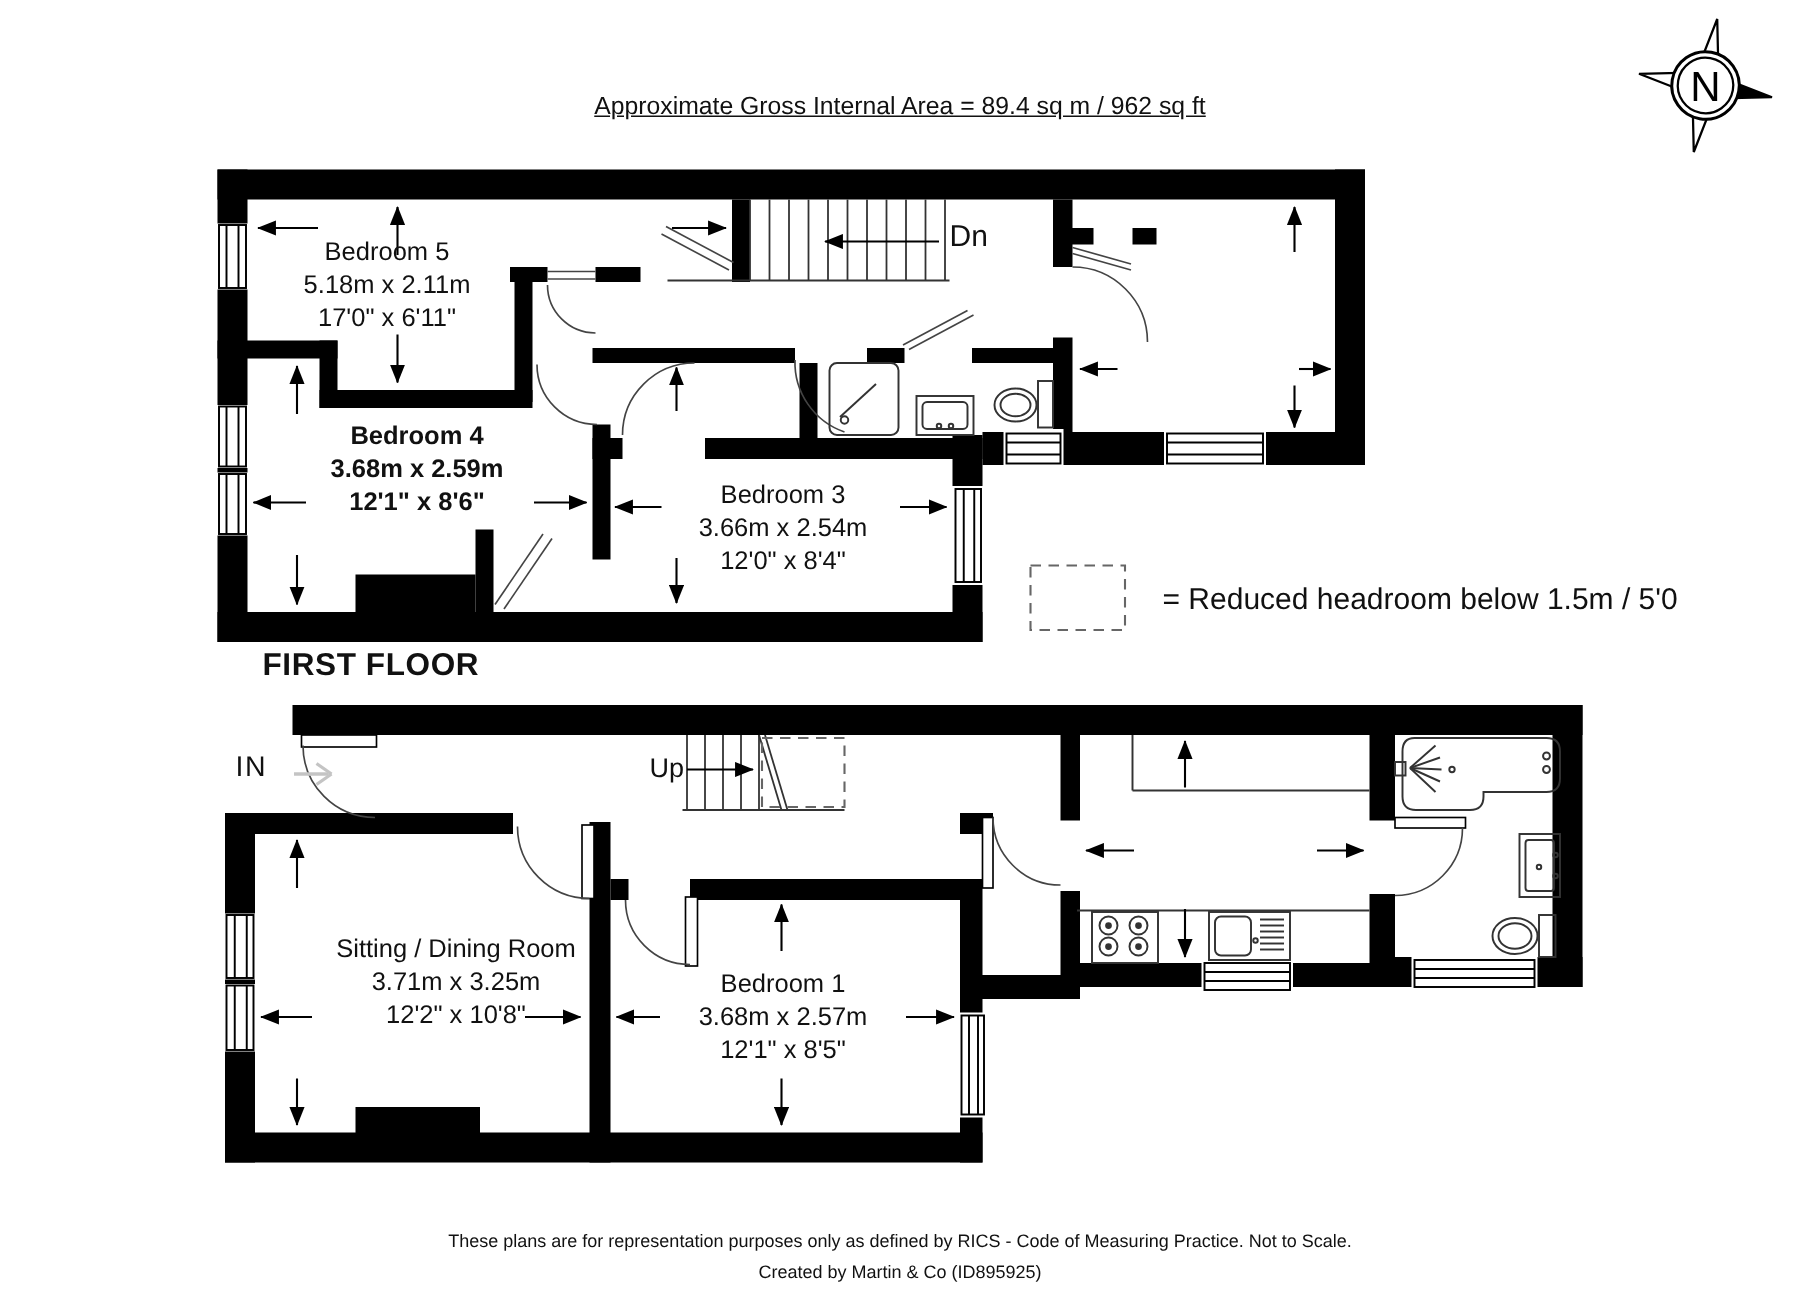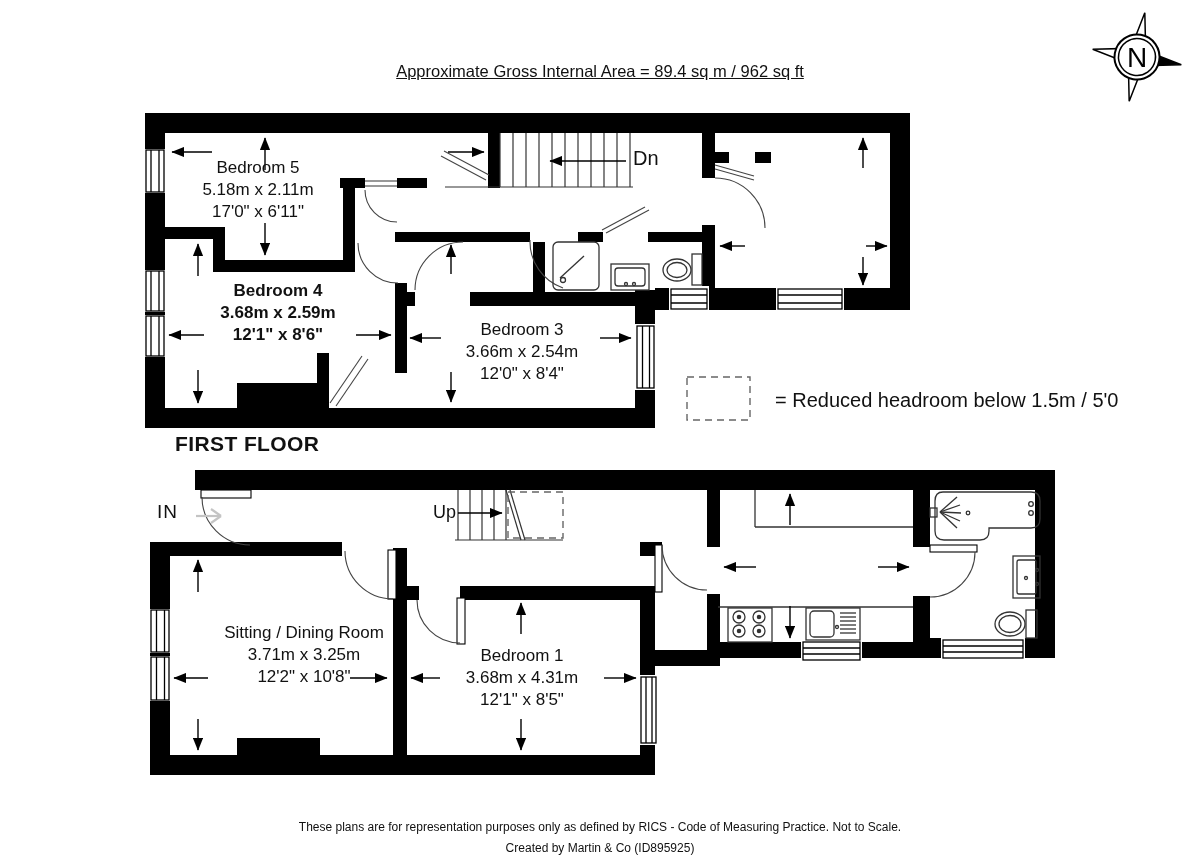--- a/index.html
+++ b/index.html
@@ -379,21 +379,21 @@
   <div class="txt legend-txt" style="left:775px;top:389px;">= Reduced headroom below 1.5m / 5'0</div>
   <div class="txt floorhead" style="left:143px;top:432px;">FIRST FLOOR</div>
 
   <div class="rl" style="left:280px;top:622px;margin-left:24px;">
     <div>Sitting / Dining Room</div>
     <div>3.71m x 3.25m</div>
     <div>12'2" x 10'8"</div>
   </div>
   <div class="rl" style="left:522px;top:645px;">
     <div>Bedroom 1</div>
-    <div>3.68m x 4.31m</div>
+    <div>3.68m x 2.57m</div>
     <div>12'1" x 8'5"</div>
   </div>
 
   <div class="txt in-lbl" style="left:157px;top:501px;">IN</div>
   <div class="txt stairlbl-up" style="left:433px;top:502px;">Up</div>
 
   <div class="txt center footer" style="left:600px;top:820px;">These plans are for representation purposes only as defined by RICS - Code of Measuring Practice. Not to Scale.</div>
   <div class="txt center footer" style="left:600px;top:841px;">Created by Martin &amp; Co (ID895925)</div>
 
 </div>

